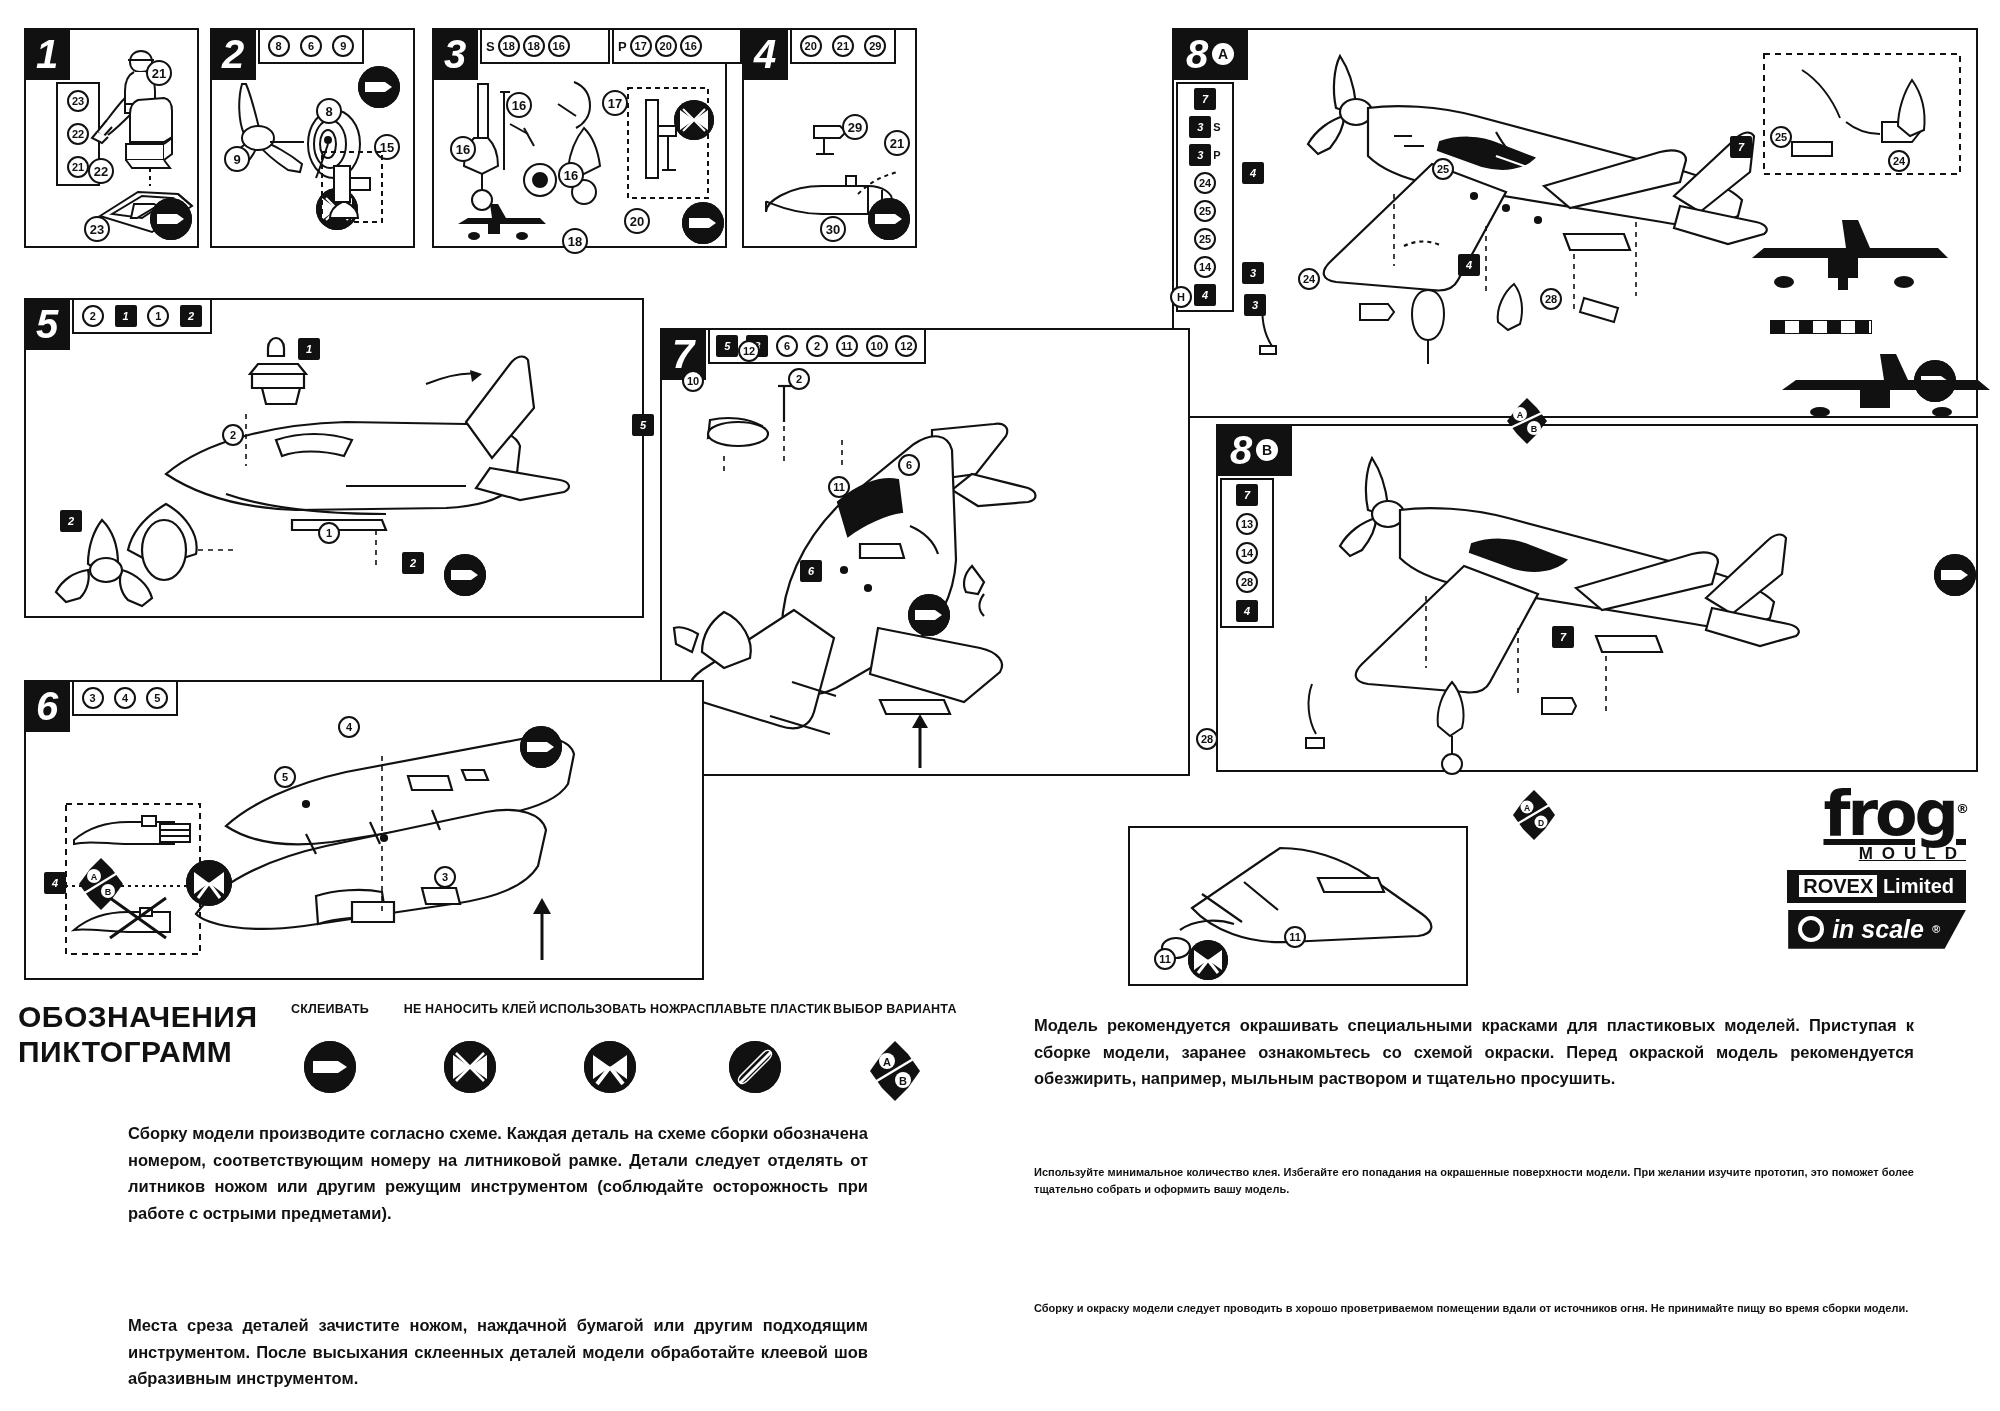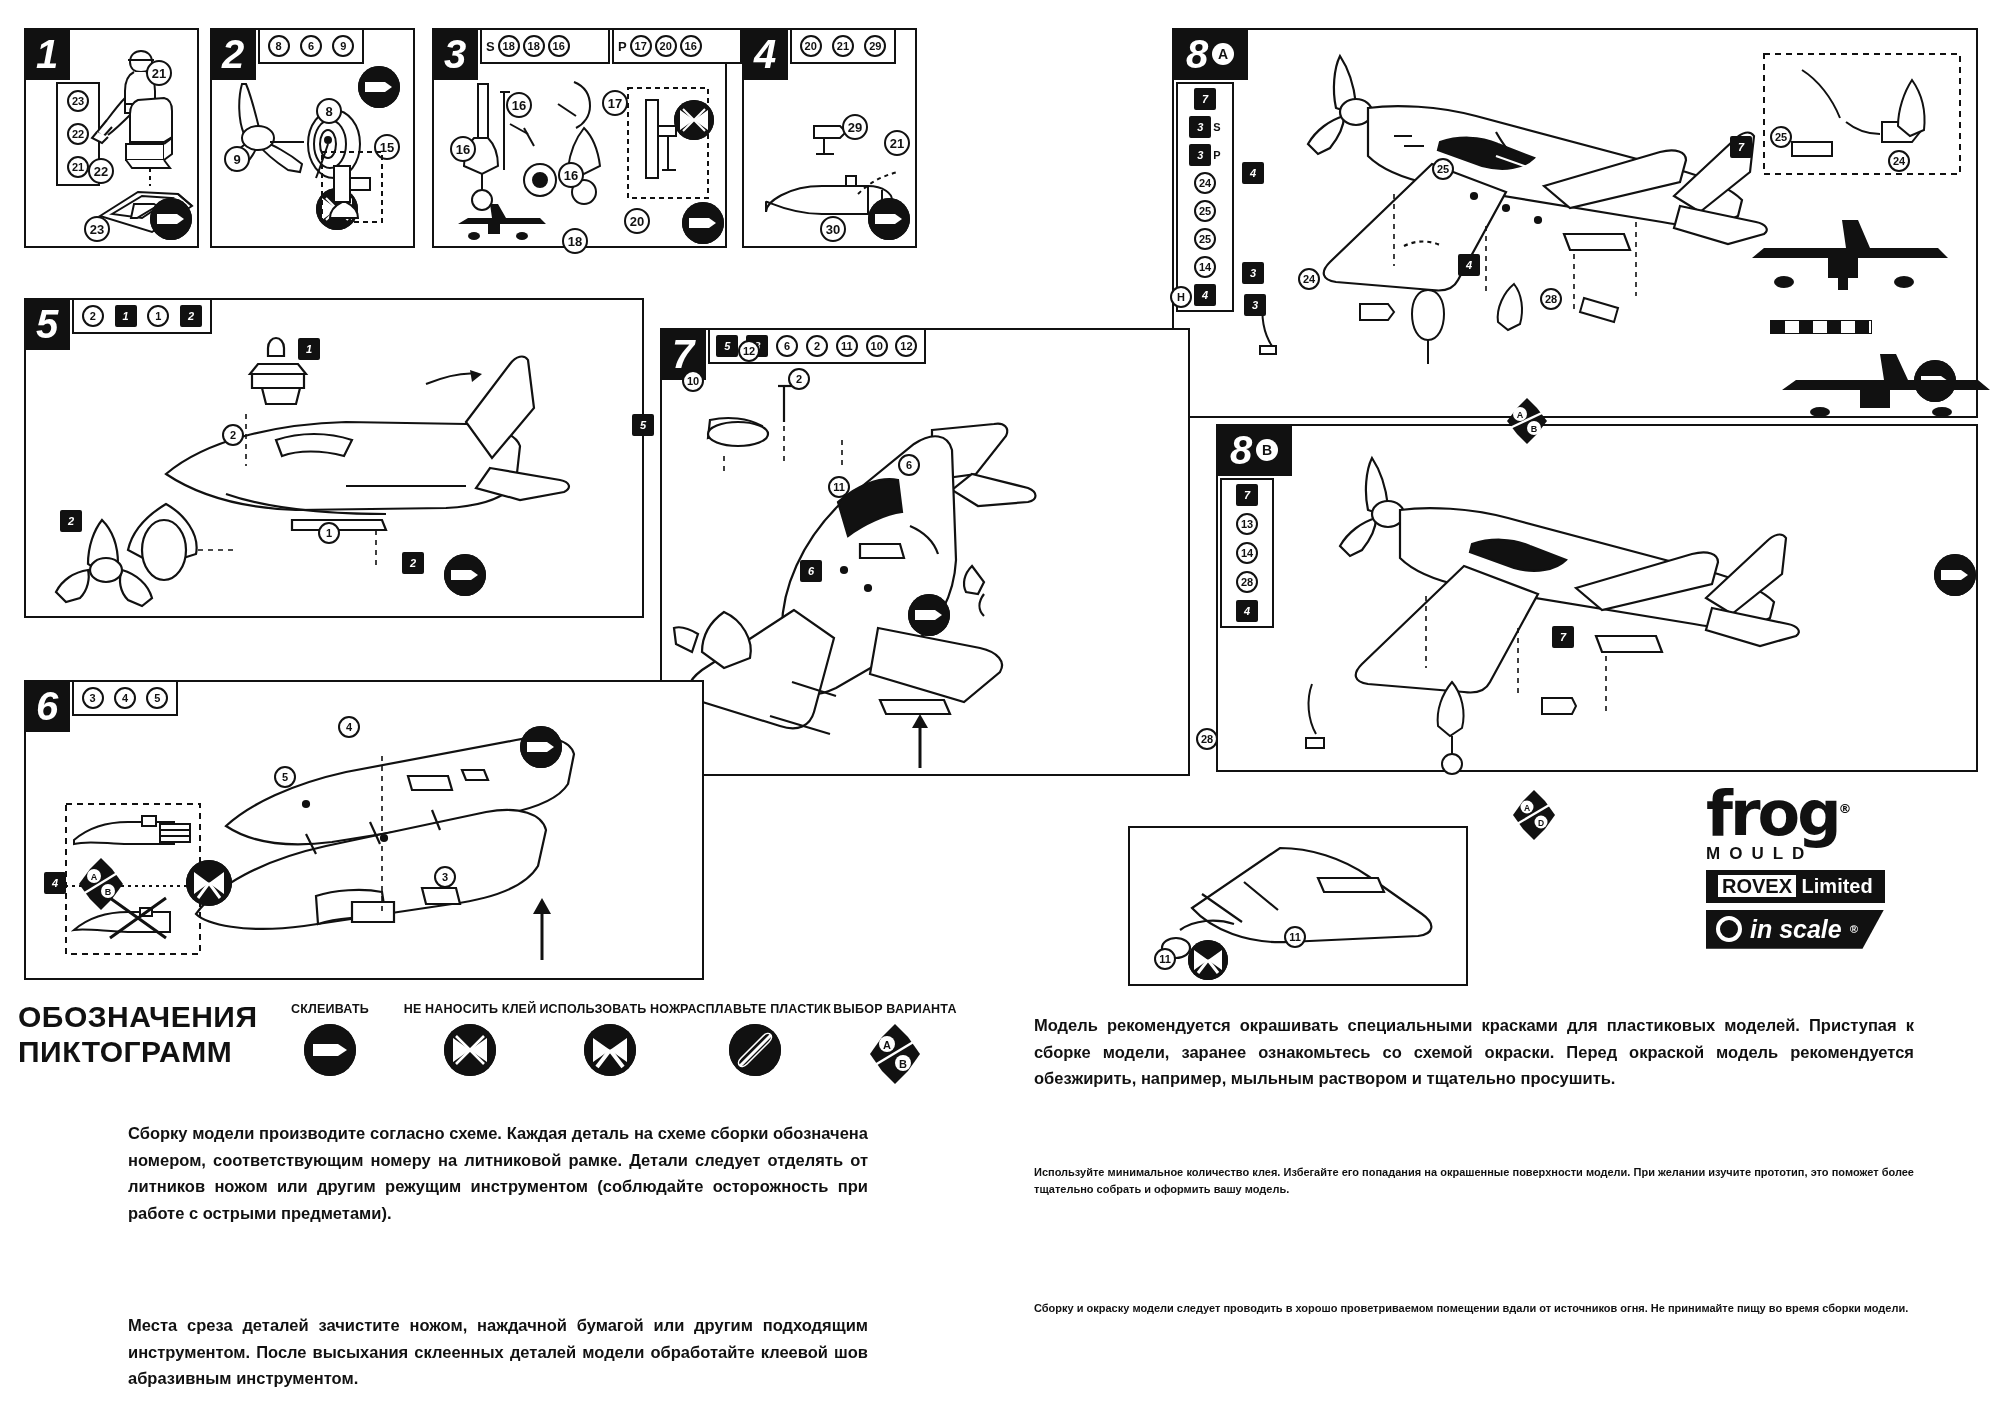--- a/index.html
+++ b/index.html
@@ -38,29 +38,29 @@
 
   
   .art{position:absolute;pointer-events:none;}
   .art svg{display:block;overflow:visible;}
 
   
   #legend-title{position:absolute;font-weight:bold;font-size:30px;line-height:1.15;
                 letter-spacing:.5px;}
   .picto-col{position:absolute;text-align:center;width:150px;}
   .picto-col .cap{font-size:12.5px;font-weight:bold;letter-spacing:.2px;
-                  white-space:nowrap;margin-bottom:8px;}
+                  white-space:nowrap;margin-bottom:25px;}
 
   
   .tblock{position:absolute;font-size:16.5px;line-height:1.62;text-align:justify;
           font-weight:600;}
   .tnarrow{font-size:11px;line-height:1.55;font-weight:700;}
 
   
-  #frog-logo{position:absolute;text-align:left;}
+  #frog-logo{position:absolute;text-align:right;text-decoration:underline;}
   #frog-word{font-size:62px;font-weight:bold;letter-spacing:-3px;line-height:.9;
              font-family:"DejaVu Sans", sans-serif;}
   #frog-reg{font-size:13px;vertical-align:super;}
   #frog-mould{font-size:17px;letter-spacing:9px;font-weight:bold;margin-top:2px;}
   #rovex-bar{background:#111;color:#fff;display:inline-block;padding:3px 10px;
              font-size:20px;font-weight:bold;margin-top:6px;border:2px solid #111;}
   #rovex-bar .inv{background:#fff;color:#111;padding:0 4px;}
   #inscale{background:#111;color:#fff;display:inline-flex;align-items:center;gap:8px;
            padding:5px 26px 5px 10px;margin-top:7px;font-size:25px;font-style:italic;
            font-weight:bold;clip-path:polygon(0 0,100% 0,88% 100%,0 100%);}

